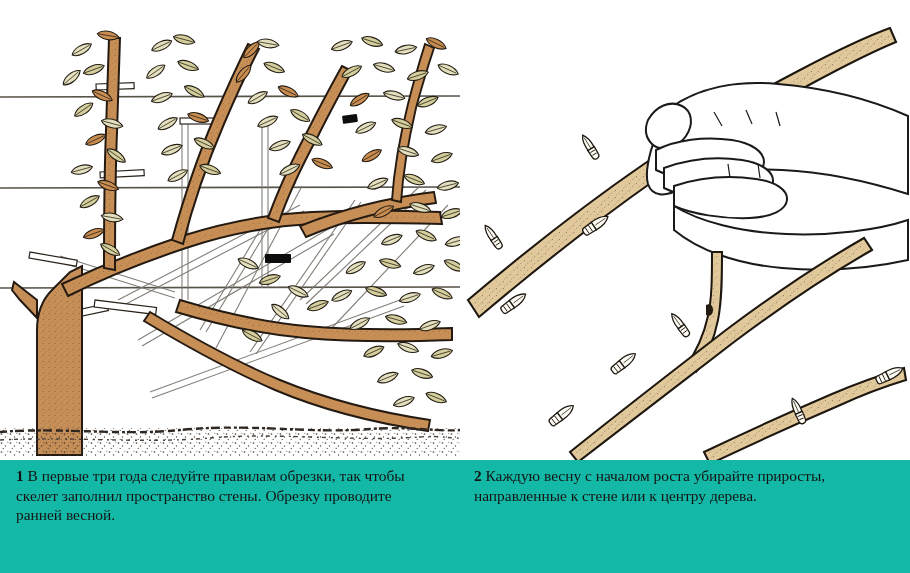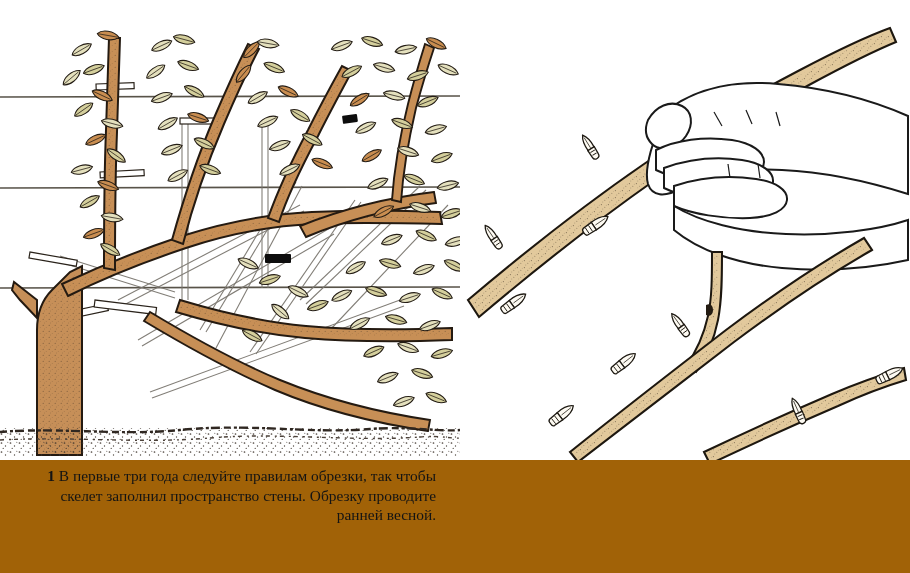--- a/index.html
+++ b/index.html
@@ -4,21 +4,21 @@
 <title>Espalier Pruning Illustration</title>
 <style>
   html,body{margin:0;padding:0;background:#ffffff;}
   body{
     width:910px;height:573px;
     font-family:"Liberation Serif", serif;
     color:#1a1a1a;
     overflow:hidden;
     position:relative;
   }
-  #page{position:relative;width:910px;height:573px;background:#a16207;text-align:right;}
+  #page{position:relative;width:910px;height:573px;background:#14b8a6;}
 
   
   .panel{position:absolute;top:0;height:460px;overflow:hidden;}
   #panel-left{left:0;width:460px;}
   #panel-right{left:460px;width:450px;}
 
   .art{position:absolute;inset:0;width:100%;height:100%;display:block;}
 
   
   #heading{
@@ -400,14 +400,18 @@
         </g>
       </g>
     </svg>
   </div>
 
   <div class="caption" id="caption-1">
     <span class="num">1</span>
     <span>В первые три года следуйте правилам обрезки, так чтобы скелет заполнил пространство стены. Обрезку проводите ранней весной.</span>
   </div>
 
+  <div class="caption" id="caption-2">
+    <span class="num">2</span>
+    <span>Каждую весну с началом роста убирайте приросты, направленные к стене или к центру дерева.</span>
+  </div>
 
 </div>
 
 </body></html>

